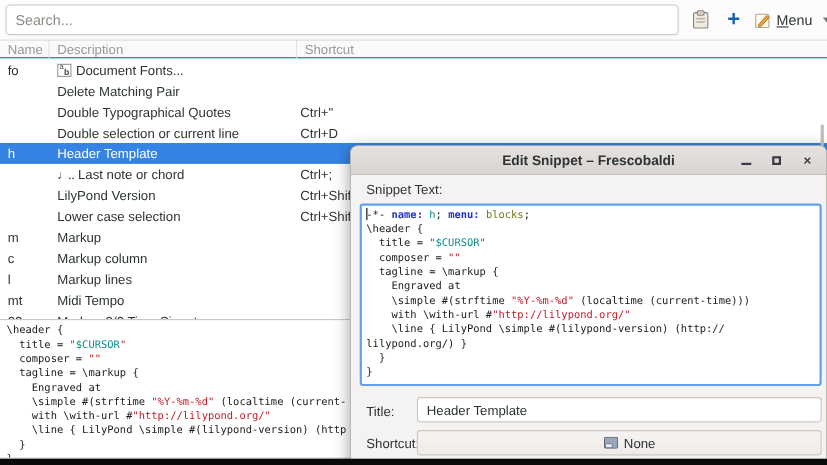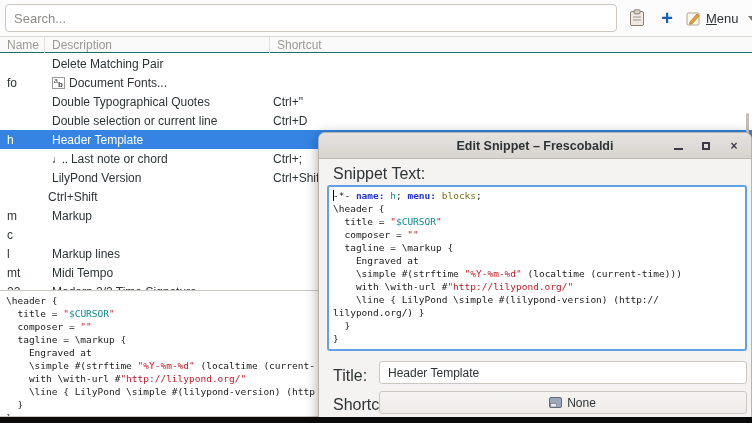--- a/index.html
+++ b/index.html
@@ -73,21 +73,21 @@
               border-bottom:1px solid #bfb9b2; border-radius:7px 7px 0 0;
               display:flex; align-items:center; justify-content:center; }
   .titlebar-text { font-size:12.5px; font-weight:bold; color:#2e3436; }
   .win-controls { position:absolute; right:10px; top:0; height:26px; display:flex;
                   align-items:center; gap:14px; }
   .win-btn { width:14px; height:14px; display:flex; align-items:center; justify-content:center;
              color:#3d3846; font-size:12px; font-weight:bold; cursor:pointer; }
   .win-max-glyph { width:8px; height:8px; border:2px solid #3d3846; }
   .win-min-glyph { width:9px; height:2px; background:#3d3846; margin-top:6px; }
 
-  .dlg-label { position:absolute; font-size:16px; color:#2e3436; }
+  .dlg-label { position:absolute; font-size:12px; color:#2e3436; }
   .snippet-label { left:14px; top:32px; }
   .code-area { position:absolute; left:8px; top:52px; width:420px; height:166px;
                background:#fff; border:2px solid #62a0ea; border-radius:3px;
                padding:2px 4px; overflow:hidden; cursor:text; }
   .title-label { left:14px; top:234px; }
   .title-input { position:absolute; left:60px; top:228px; width:368px; height:23px;
                  background:#fff; border:1px solid #cdc7c2; border-radius:3px;
                  font-size:12px; color:#2e3436; padding:0 8px; outline:none;
                  font-family:"Liberation Sans", sans-serif; }
   .shortcut-label { left:14px; top:263px; }
@@ -137,27 +137,27 @@
   </div>
 
   <div class="snippet-table">
     <div class="thead">
       <div class="th th-name">Name</div>
       <div class="th th-desc">Description</div>
       <div class="th th-short">Shortcut</div>
     </div>
     <div class="tbody" id="tbody">
         <div class="trow">
-          <div class="td-name"></div>
-          <div class="td-desc">Delete Matching Pair</div>
-          <div class="td-short"></div>
-        </div>
-        <div class="trow">
           <div class="td-name">fo</div>
           <div class="td-desc"><span class="row-ico-ab">a<b>b</b></span>Document Fonts...</div>
+          <div class="td-short"></div>
+        </div>
+        <div class="trow">
+          <div class="td-name"></div>
+          <div class="td-desc">Delete Matching Pair</div>
           <div class="td-short"></div>
         </div>
         <div class="trow">
           <div class="td-name"></div>
           <div class="td-desc">Double Typographical Quotes</div>
           <div class="td-short">Ctrl+"</div>
         </div>
         <div class="trow">
           <div class="td-name"></div>
           <div class="td-desc">Double selection or current line</div>
@@ -173,29 +173,31 @@
           <div class="td-desc"><span class="row-ico-note">♩‥</span>Last note or chord</div>
           <div class="td-short">Ctrl+;</div>
         </div>
         <div class="trow">
           <div class="td-name"></div>
           <div class="td-desc">LilyPond Version</div>
           <div class="td-short">Ctrl+Shift</div>
         </div>
         <div class="trow">
           <div class="td-name"></div>
+          <div class="td-desc">Lower case selection</div>
           <div class="td-short">Ctrl+Shift</div>
         </div>
         <div class="trow">
           <div class="td-name">m</div>
           <div class="td-desc">Markup</div>
           <div class="td-short"></div>
         </div>
         <div class="trow">
           <div class="td-name">c</div>
+          <div class="td-desc">Markup column</div>
           <div class="td-short"></div>
         </div>
         <div class="trow">
           <div class="td-name">l</div>
           <div class="td-desc">Markup lines</div>
           <div class="td-short"></div>
         </div>
         <div class="trow">
           <div class="td-name">mt</div>
           <div class="td-desc">Midi Tempo</div>

